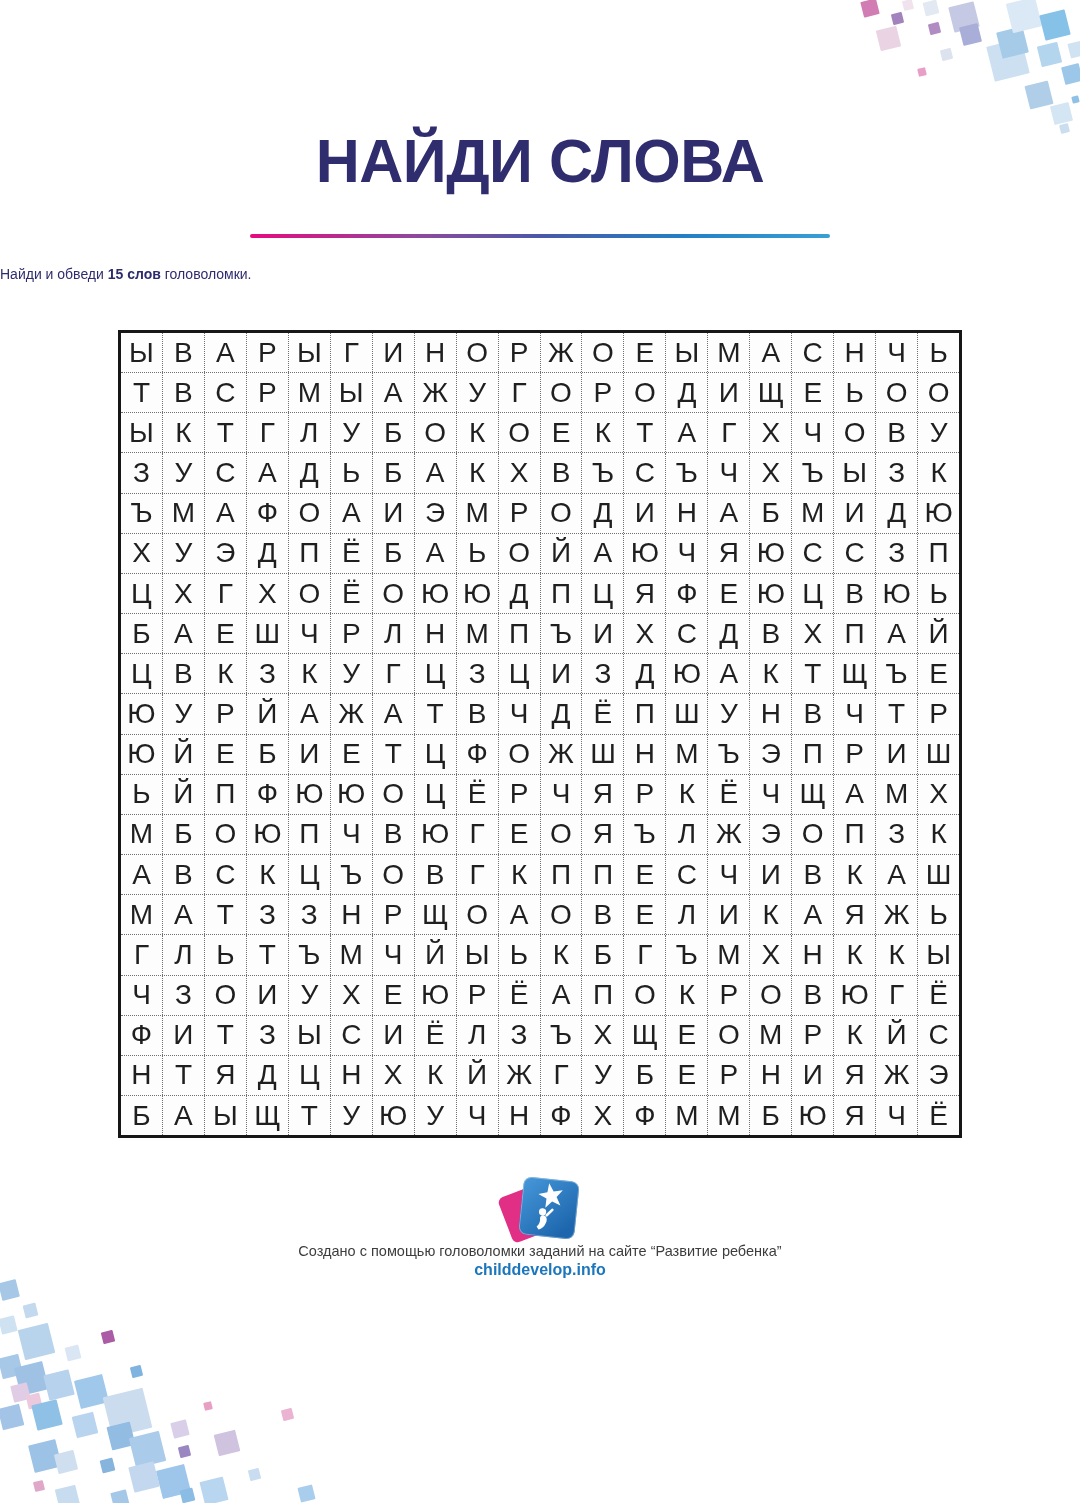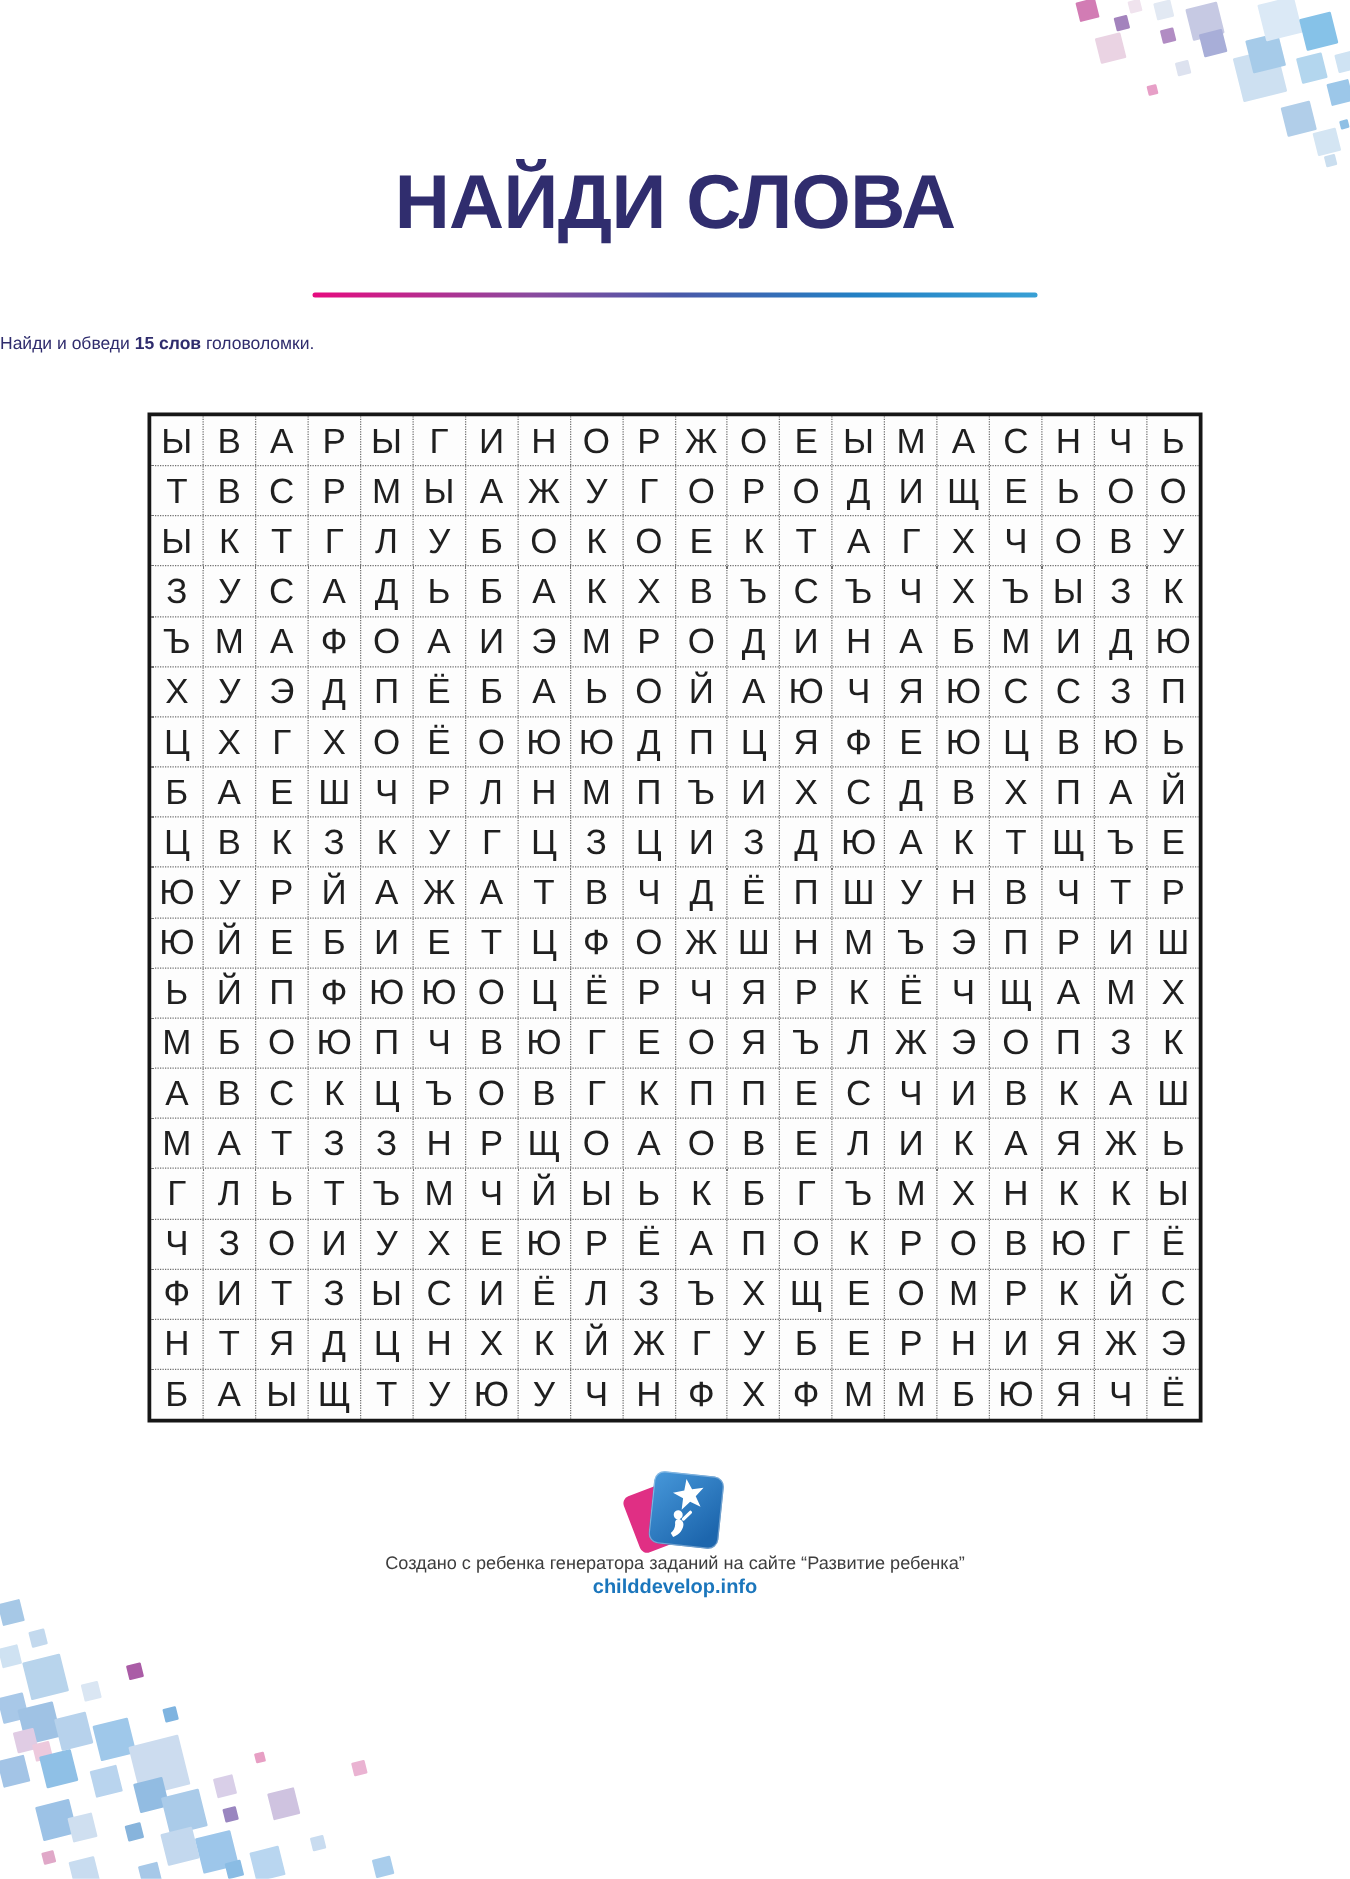--- a/index.html
+++ b/index.html
@@ -587,14 +587,14 @@
   <div class="logo-blue">
     <svg width="56" height="58" viewBox="0 0 56 58">
       <polygon points="25.6,4.4 30.9,12.0 39.9,9.9 34.4,17.3 39.1,25.2 30.4,22.2 24.3,29.1 24.5,19.9 16.0,16.3 24.8,13.6" fill="#ffffff"></polygon>
       <circle cx="22" cy="33.5" r="3.6" fill="#ffffff"></circle>
       <path d="M24 37 C28 38.5 27.5 43 25.5 46.5 C24.3 48.6 22 50.5 19.8 51.5 L17.6 48.6 C19.8 46.6 20.9 43.5 20.2 40.3 C19.8 38.2 21.5 36.3 24 37 Z" fill="#ffffff"></path>
       <path d="M26.5 36.5 L31.5 30.5" stroke="#ffffff" stroke-width="2.6" stroke-linecap="round" fill="none"></path>
     </svg>
   </div>
 </div>
 
-<div class="credit">Создано с ребенка генератора заданий на сайте “Развитие ребенка”</div>
+<div class="credit">Создано с помощью головоломки заданий на сайте “Развитие ребенка”</div>
 <a class="site-link">childdevelop.info</a>
 
 </body></html>

